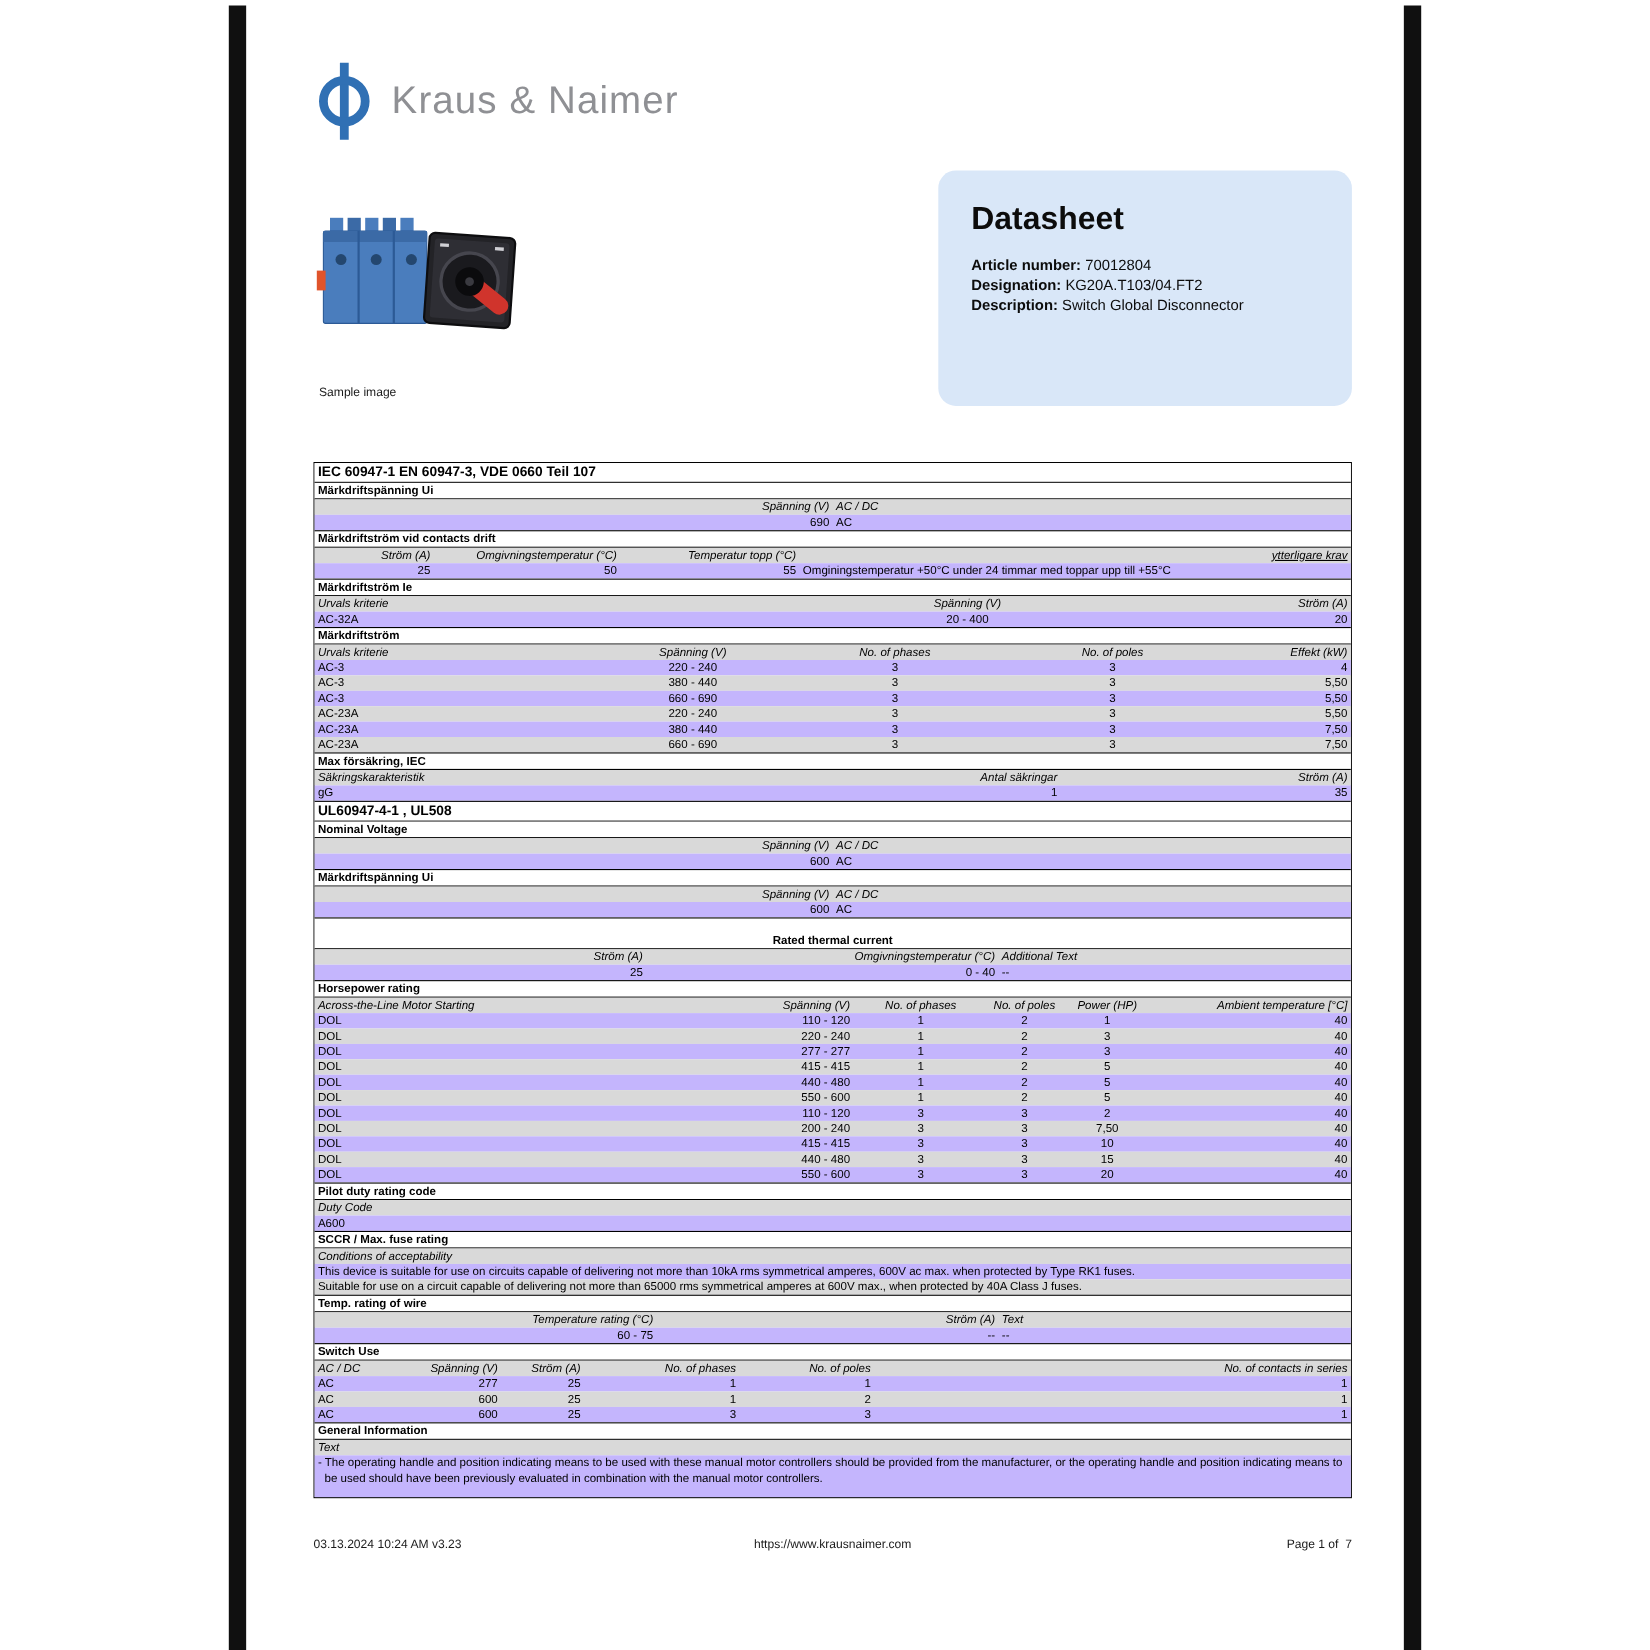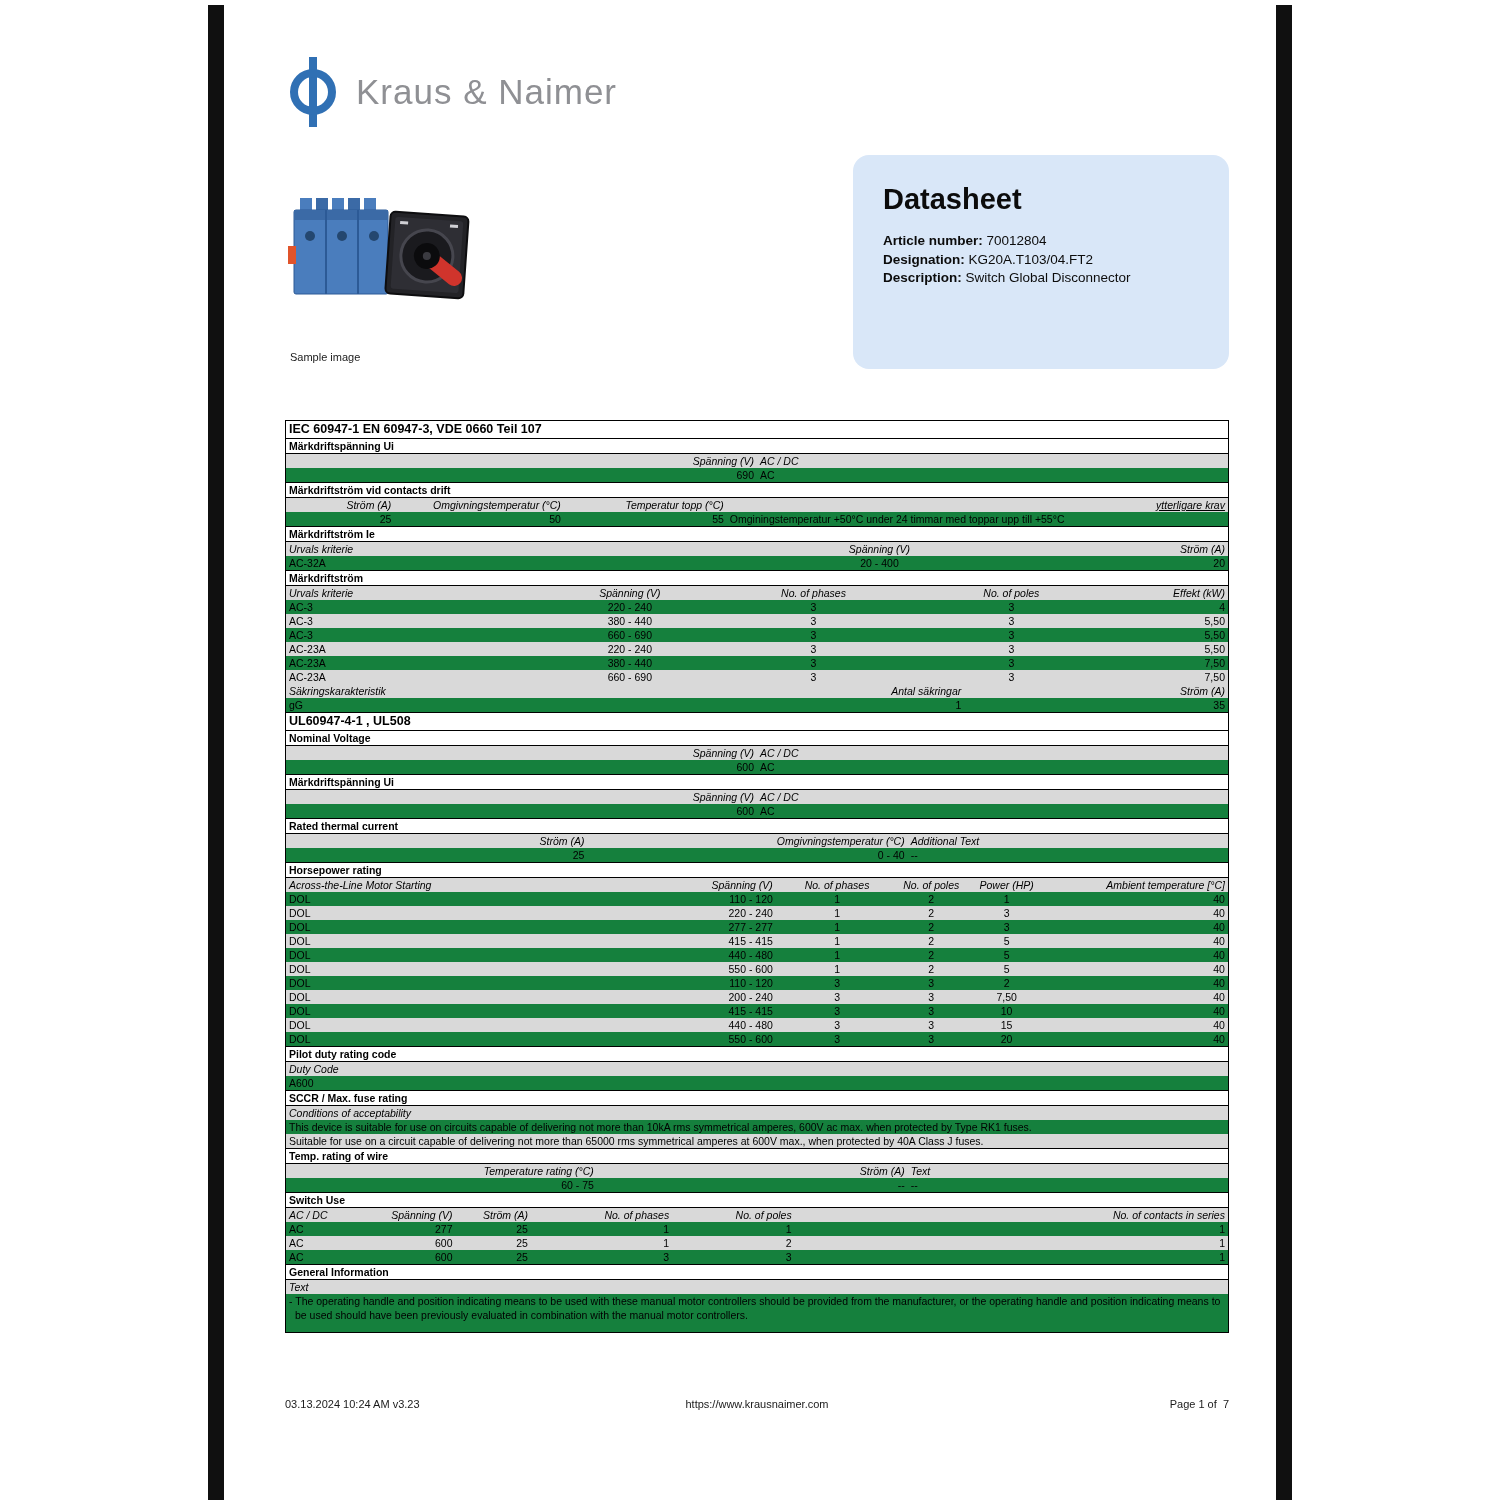--- a/index.html
+++ b/index.html
@@ -29,21 +29,21 @@
   .spec-table { position:absolute; left:61px; top:420px; width:944px;
                 border:1px solid #000; font-size:10.5px; }
   .trow { display:flex; align-items:flex-start; min-height:14px; line-height:14px; background:#fff; }
   .main-title { font-weight:bold; font-size:12.5px; line-height:17px; min-height:17px;
                 border-top:1px solid #000; border-bottom:1px solid #000; }
   .sub-title  { font-weight:bold; border-top:1px solid #000; border-bottom:1px solid #000; }
   .spec-table > .trow:first-child { border-top:none; }
   .main-title + .sub-title { border-top:none; }
   .col-header { background:var(--row_gray); font-style:italic; }
   .data.even  { background:var(--row_gray); }
-  .data.odd   { background:#15803d; }
+  .data.odd   { background:#c4b5fd; }
   .cell { padding:0 3px; white-space:nowrap; }
   .cell.wrap { white-space:normal; padding-left:9px; text-indent:-6px; }
   .spec-table > .trow:last-child { padding-bottom:10px; }
 
   
   .footer { position:absolute; left:61px; top:1398px; width:944px; display:flex;
             font-size:11px; color:#1a1a1a; }
   .footer > span { flex:1; white-space:pre; }
   .footer .footer-url  { text-align:center; }
   .footer .footer-page { text-align:right; }
@@ -192,20 +192,23 @@
         <div class="cell" style="width: 28%; text-align: center;">3</div>
         <div class="cell" style="width: 9%; text-align: right;">7,50</div>
       </div>
       <div class="trow data even">
         <div class="cell" style="width: 24%; text-align: left;">AC-23A</div>
         <div class="cell" style="width: 25%; text-align: center;">660 - 690</div>
         <div class="cell" style="width: 14%; text-align: center;">3</div>
         <div class="cell" style="width: 28%; text-align: center;">3</div>
         <div class="cell" style="width: 9%; text-align: right;">7,50</div>
       </div>
+      <div class="trow sub-title">
+        <div class="cell" style="width: 100%; text-align: left;">Max försäkring, IEC</div>
+      </div>
       <div class="trow col-header">
         <div class="cell" style="width: 40%; text-align: left;">Säkringskarakteristik</div>
         <div class="cell" style="width: 32%; text-align: right;">Antal säkringar</div>
         <div class="cell" style="width: 28%; text-align: right;">Ström (A)</div>
       </div>
       <div class="trow data odd">
         <div class="cell" style="width: 40%; text-align: left;">gG</div>
         <div class="cell" style="width: 32%; text-align: right;">1</div>
         <div class="cell" style="width: 28%; text-align: right;">35</div>
       </div>
@@ -228,21 +231,21 @@
       </div>
       <div class="trow col-header">
         <div class="cell" style="width: 50%; text-align: right;">Spänning (V)</div>
         <div class="cell" style="width: 50%; text-align: left;">AC / DC</div>
       </div>
       <div class="trow data odd">
         <div class="cell" style="width: 50%; text-align: right;">600</div>
         <div class="cell" style="width: 50%; text-align: left;">AC</div>
       </div>
       <div class="trow sub-title">
-        <div class="cell" style="width: 100%; text-align: left;">Rated thermal current</div>
+        <div class="cell" style="width: 100%; text-align: center; margin-top: 13px;">Rated thermal current</div>
       </div>
       <div class="trow col-header">
         <div class="cell" style="width: 32%; text-align: right;">Ström (A)</div>
         <div class="cell" style="width: 34%; text-align: right;">Omgivningstemperatur (°C)</div>
         <div class="cell" style="width: 34%; text-align: left;">Additional Text</div>
       </div>
       <div class="trow data odd">
         <div class="cell" style="width: 32%; text-align: right;">25</div>
         <div class="cell" style="width: 34%; text-align: right;">0 - 40</div>
         <div class="cell" style="width: 34%; text-align: left;">--</div>

